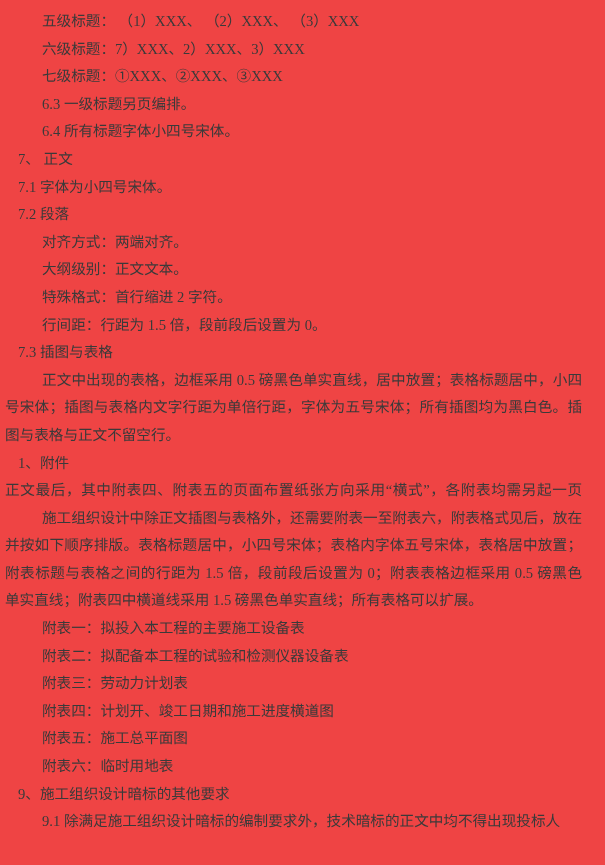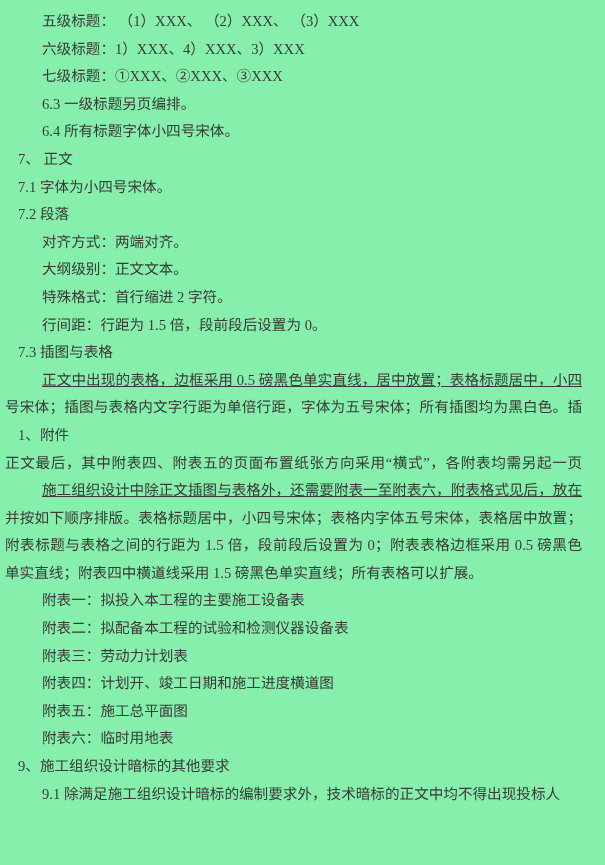--- a/index.html
+++ b/index.html
@@ -26,50 +26,50 @@
   
   .line.h  { padding-left: 13px; }
   
   .line.i  { padding-left: 37px; }
   
   .line.jf {
     padding-left: 37px;
     text-align: justify;
     text-align-last: justify;
     text-justify: inter-character;
-    text-decoration: underline;
   }
   
   .line.j  {
     text-align: justify;
     text-align-last: justify;
     text-justify: inter-character;
   }
   
   .line.last { }
 </style>
 </head>
 <body>
 
-<div class="page" style="background: #86efac; color: rgb(58, 58, 58);">
+<div class="page" style="background: #ef4444; color: rgb(58, 58, 58);">
     <div class="line i">五级标题： （1）XXX、 （2）XXX、 （3）XXX</div>
-    <div class="line i">六级标题：1）XXX、4）XXX、3）XXX</div>
+    <div class="line i">六级标题：7）XXX、2）XXX、3）XXX</div>
     <div class="line i">七级标题：①XXX、②XXX、③XXX</div>
     <div class="line i">6.3 一级标题另页编排。</div>
     <div class="line i">6.4 所有标题字体小四号宋体。</div>
     <div class="line h">7、 正文</div>
     <div class="line h">7.1 字体为小四号宋体。</div>
     <div class="line h">7.2  段落</div>
     <div class="line i">对齐方式：两端对齐。</div>
     <div class="line i">大纲级别：正文文本。</div>
     <div class="line i">特殊格式：首行缩进 2 字符。</div>
     <div class="line i">行间距：行距为 1.5 倍，段前段后设置为 0。</div>
     <div class="line h">7.3 插图与表格</div>
     <div class="line jf">正文中出现的表格，边框采用 0.5 磅黑色单实直线，居中放置；表格标题居中，小四</div>
     <div class="line j">号宋体；插图与表格内文字行距为单倍行距，字体为五号宋体；所有插图均为黑白色。插</div>
+    <div class="line last">图与表格与正文不留空行。</div>
     <div class="line h">1、附件</div>
     <div class="line j">正文最后，其中附表四、附表五的页面布置纸张方向采用“横式”，各附表均需另起一页</div>
     <div class="line jf">施工组织设计中除正文插图与表格外，还需要附表一至附表六，附表格式见后，放在</div>
     <div class="line j">并按如下顺序排版。表格标题居中，小四号宋体；表格内字体五号宋体，表格居中放置；</div>
     <div class="line j">附表标题与表格之间的行距为 1.5 倍，段前段后设置为 0；附表表格边框采用 0.5 磅黑色</div>
     <div class="line last">单实直线；附表四中横道线采用 1.5 磅黑色单实直线；所有表格可以扩展。</div>
     <div class="line i">附表一：拟投入本工程的主要施工设备表</div>
     <div class="line i">附表二：拟配备本工程的试验和检测仪器设备表</div>
     <div class="line i">附表三：劳动力计划表</div>
     <div class="line i">附表四：计划开、竣工日期和施工进度横道图</div>

